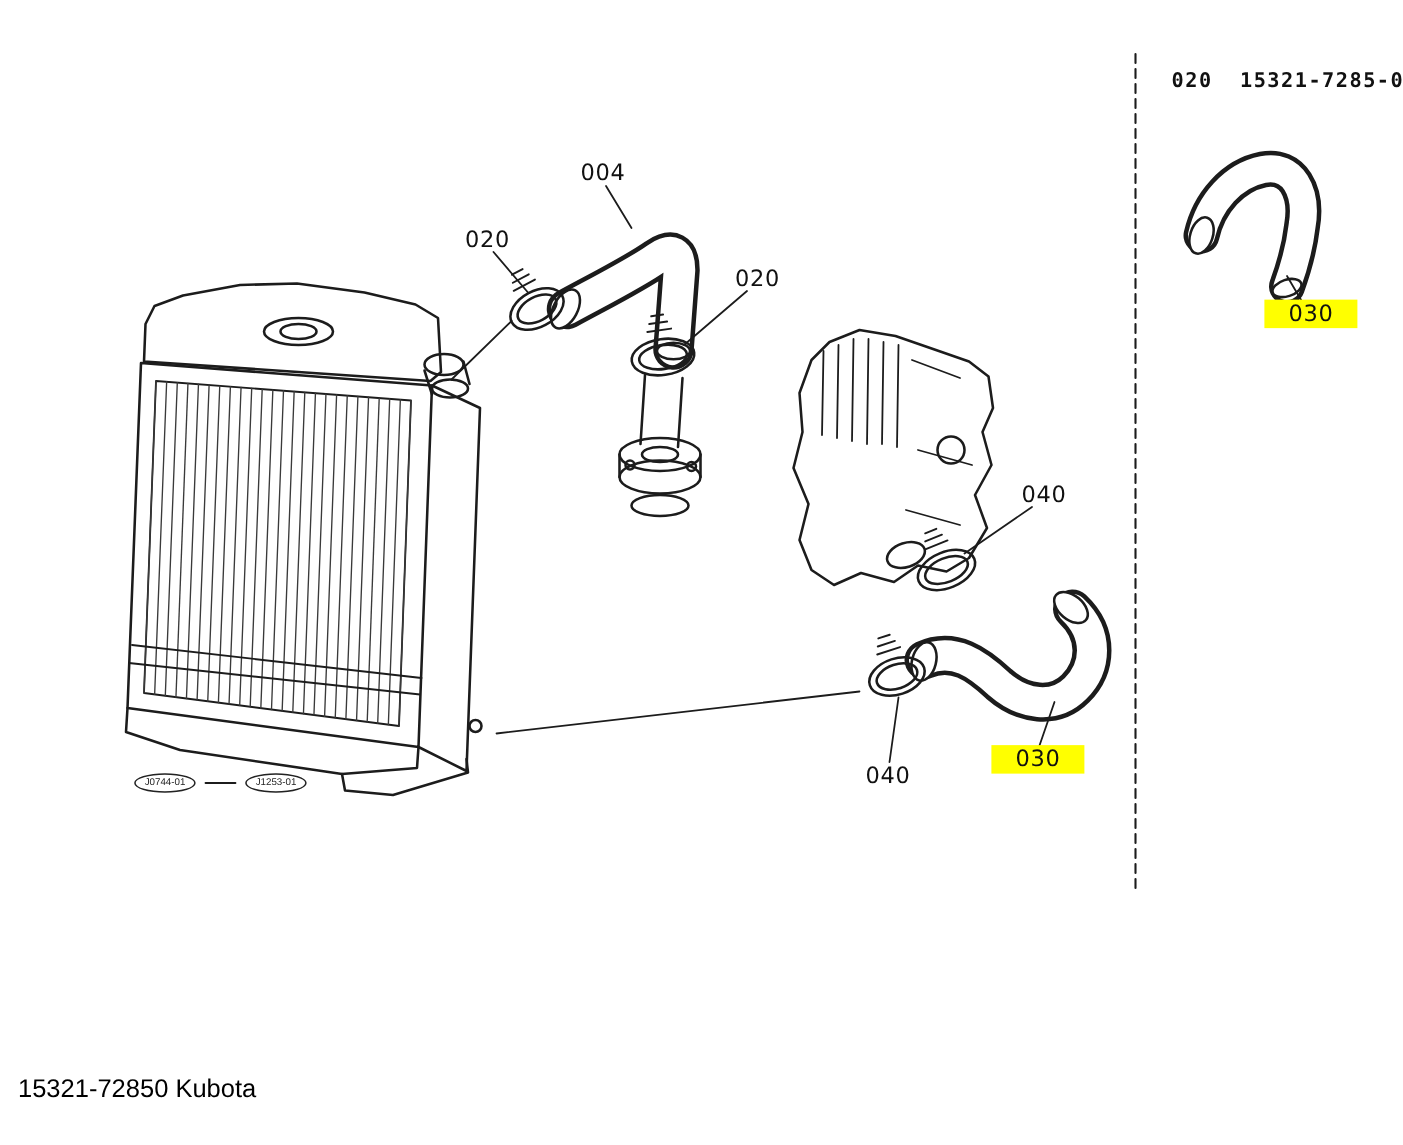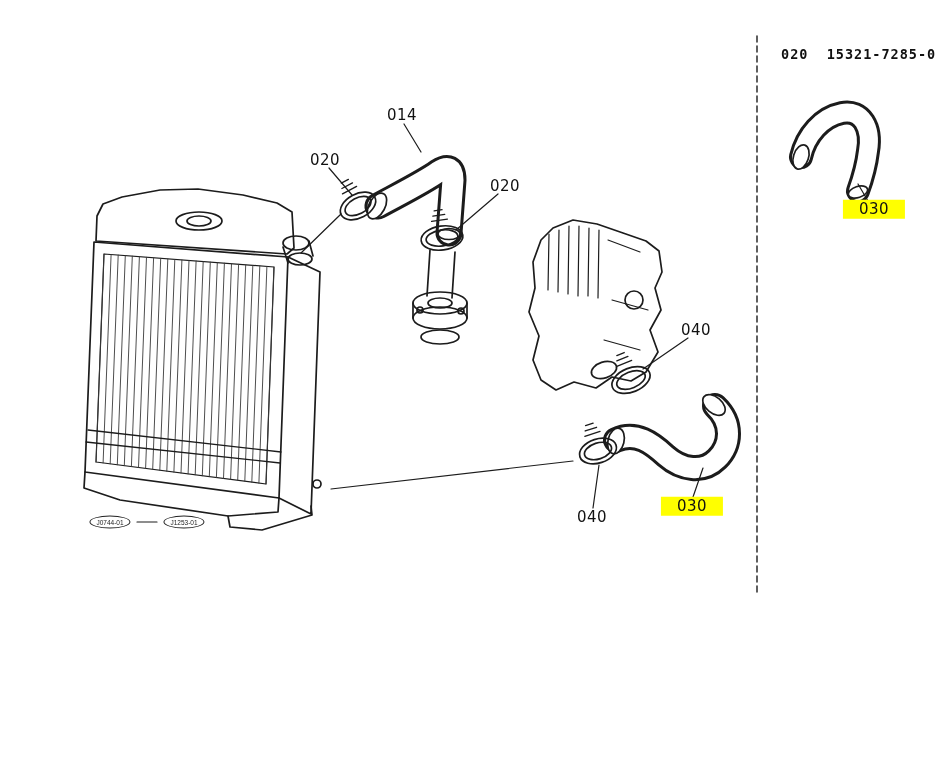--- a/index.html
+++ b/index.html
@@ -155,26 +155,27 @@
         <path d="M593,508 L599,465"></path>
         <path d="M693,497 L703,468"></path>
         <path d="M868,201 L858,184"></path>
         <path d="M331,489 L573,461"></path>
         <path d="M301,253 L341,214"></path>
         <path d="M137,522 L157,522"></path>
       </g>
     </g>
   </svg>
 
-  <div class="callout" style="left:402px;top:115px">014</div>
+  <div class="callout" style="left:402px;top:115px">004</div>
   <div class="callout" style="left:325px;top:160px">020</div>
   <div class="callout" style="left:505px;top:186px">020</div>
   <div class="callout" style="left:696px;top:330px">040</div>
   <div class="callout" style="left:592px;top:517px">040</div>
   <div class="callout hl" style="left:692px;top:506px">030</div>
   <div class="callout hl" style="left:874px;top:209px">030</div>
 
   <div class="detail-header">020  15321-7285-0</div>
 
   <div class="stamp" style="left:110px;top:522px">J0744-01</div>
   <div class="stamp" style="left:184px;top:522px">J1253-01</div>
 
+  <div class="caption">15321-72850 Kubota</div>
 </div>
 
 </body></html>

